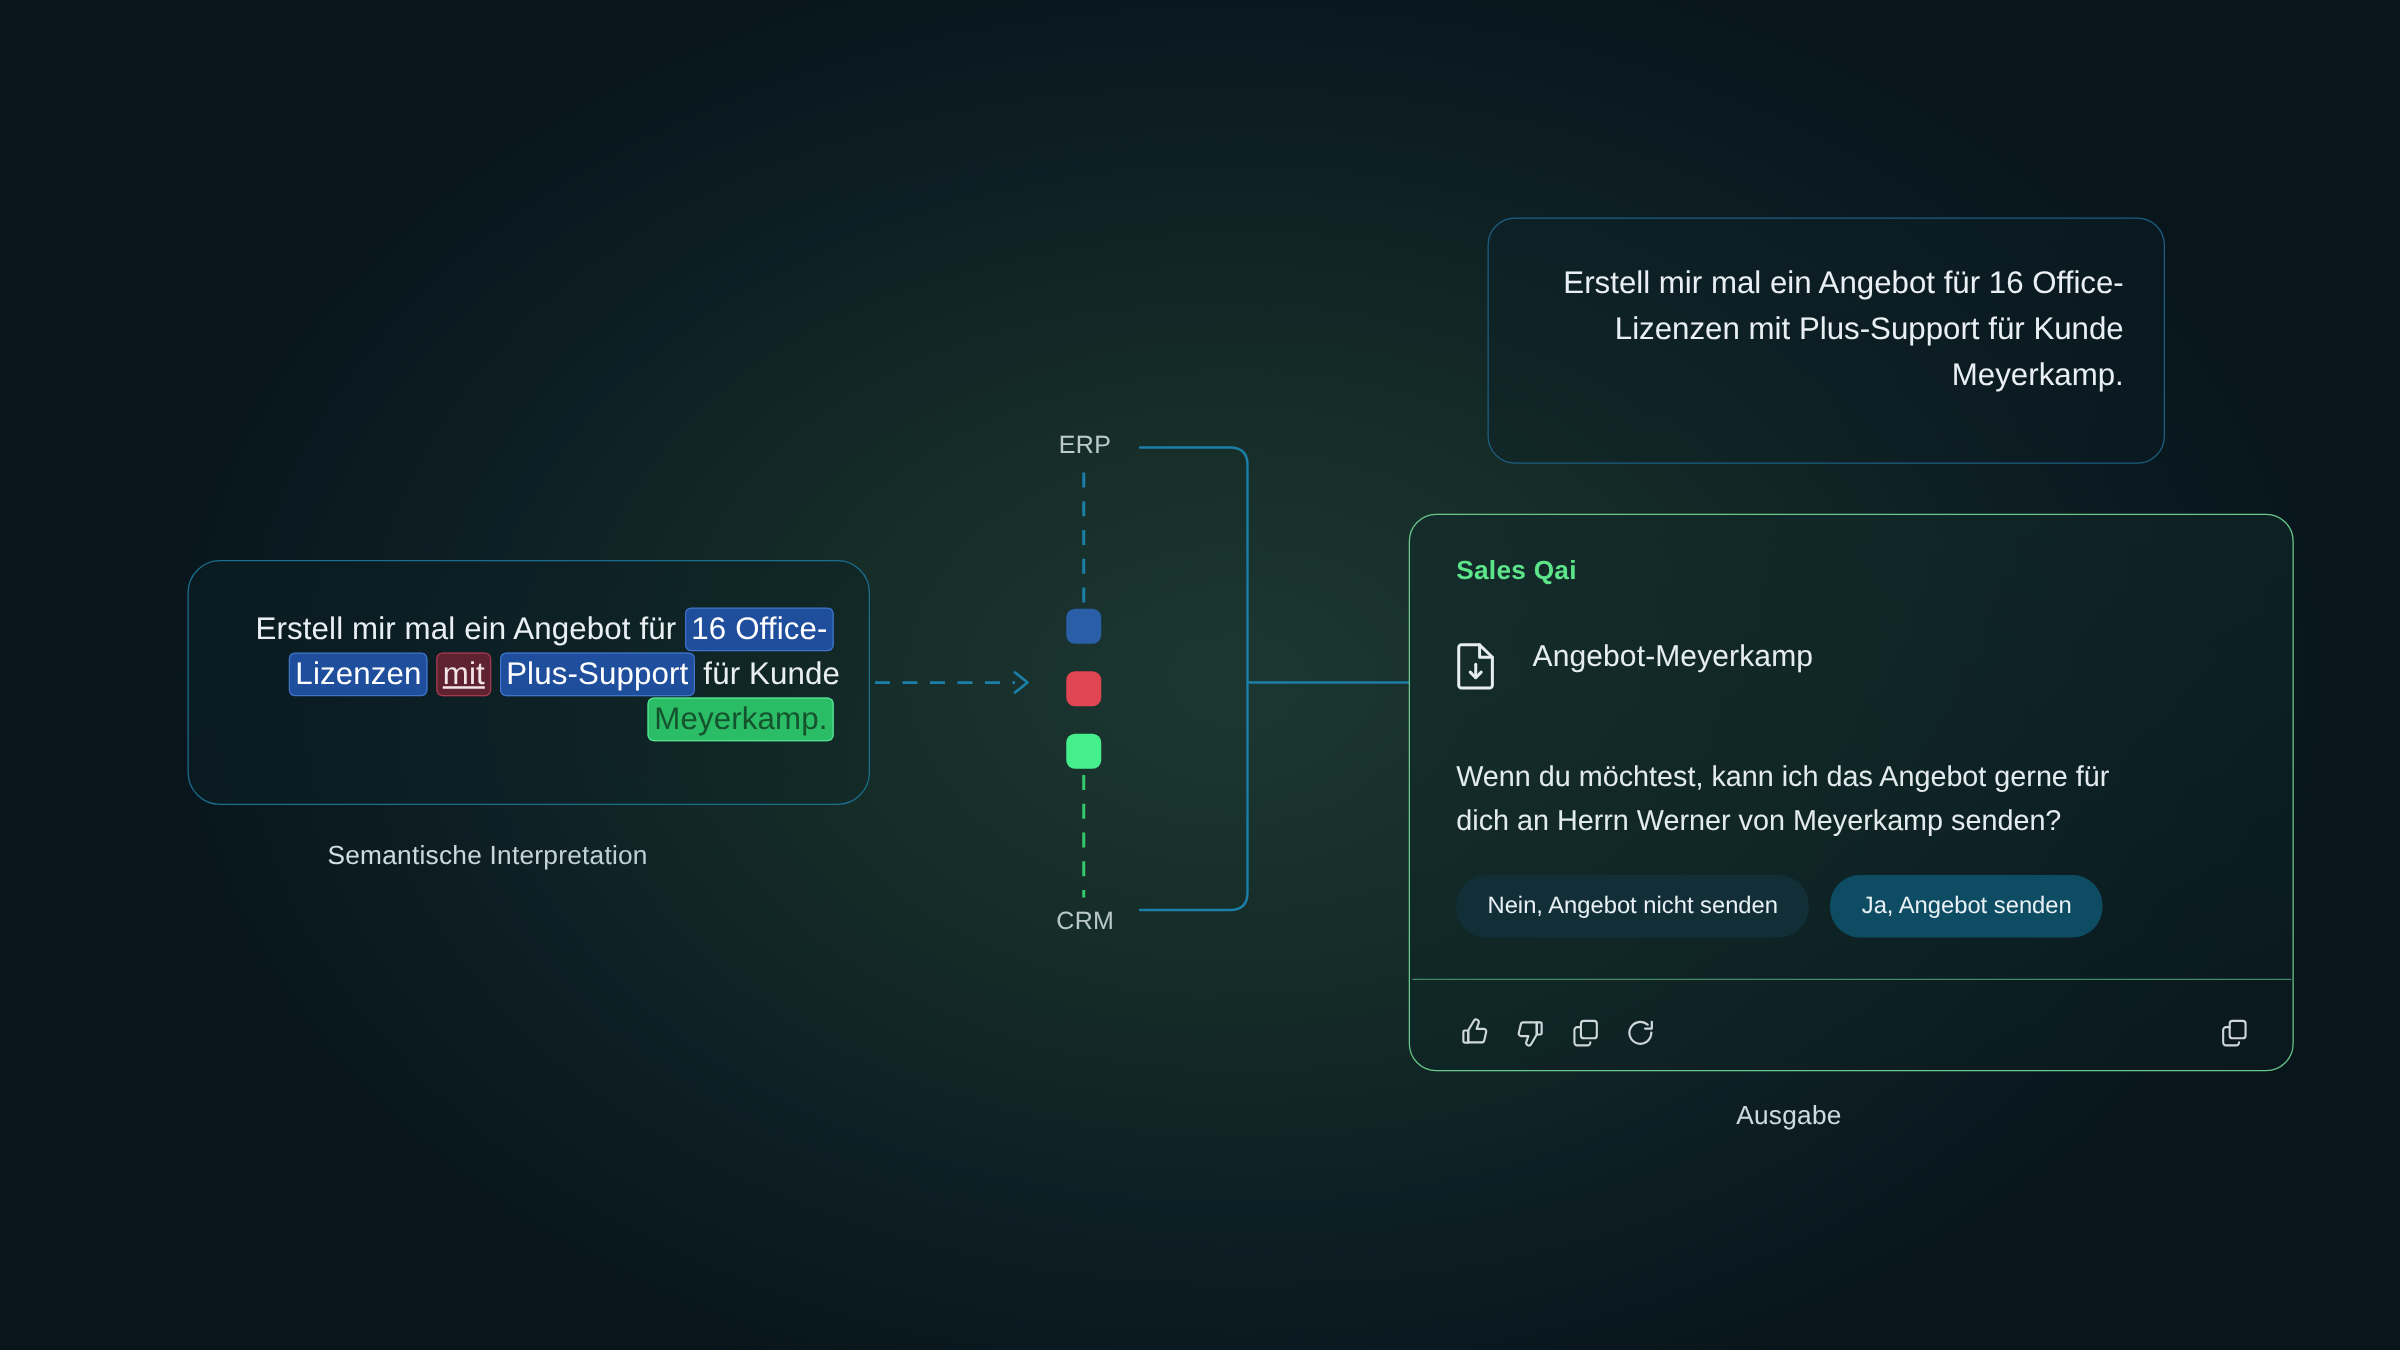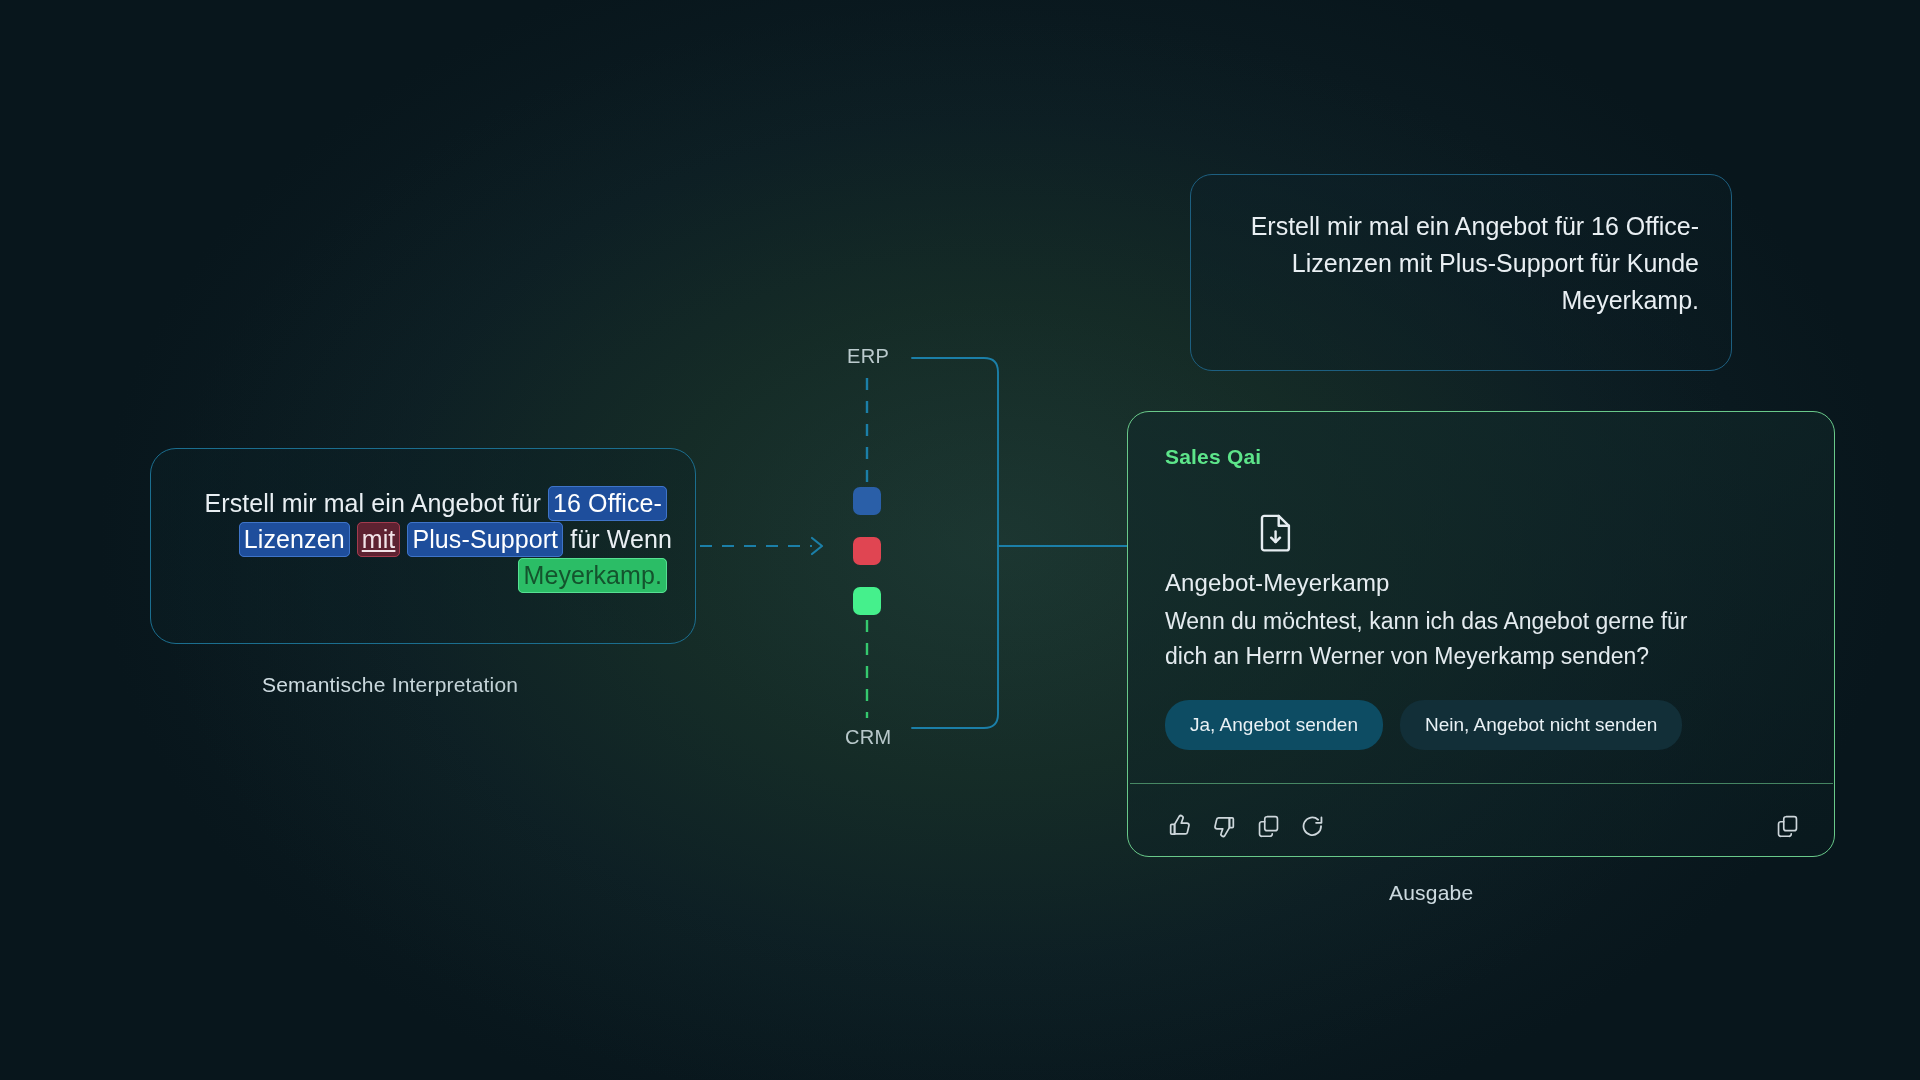--- a/index.html
+++ b/index.html
@@ -127,21 +127,21 @@
     position: absolute;
     left: 37px; top: 33px;
     font-size: 21px;
     font-weight: bold;
     color: #5de58a;
     letter-spacing: .2px;
   }
   .attach-row {
     position: absolute;
     left: 37px; top: 100px;
-    display: flex; align-items: center; gap: 17px; flex-direction: column;
+    display: flex; align-items: flex-start; gap: 27px;
   }
   .attach-name { font-size: 24px; color: #e6edf1; letter-spacing: .1px; }
 
   .bot-body {
     position: absolute;
     left: 37px; top: 164px;
     width: 528px;
     font-size: 23px;
     line-height: 35px;
     color: #e4ebef;
@@ -207,21 +207,21 @@
     <line x1="867" y1="620" x2="867" y2="718" stroke="#35c96e" stroke-width="2.4" stroke-dasharray="12 11"></line>
 
     <g fill="none" stroke="#1b7fa8" stroke-width="1.9" stroke-linecap="round" stroke-linejoin="round">
       <path d="M 912 358 L 984 358 Q 998 358 998 372 L 998 714 Q 998 728 984 728 L 912 728"></path>
       <line x1="998" y1="546" x2="1127" y2="546"></line>
     </g>
   </svg>
 
   <div class="panel-left">
     <div class="ltext">
-      <span>Erstell mir mal ein Angebot für </span><span class="hl hl-blue">16 Office-Lizenzen</span><span> </span><span class="hl hl-red">mit</span><span> </span><span class="hl hl-blue">Plus-Support</span><span> für Wenn </span><span class="hl hl-green">Meyerkamp.</span>
+      <span>Erstell mir mal ein Angebot für </span><span class="hl hl-blue">16 Office-Lizenzen</span><span> </span><span class="hl hl-red">mit</span><span> </span><span class="hl hl-blue">Plus-Support</span><span> für Kunde </span><span class="hl hl-green">Meyerkamp.</span>
     </div>
   </div>
   <div class="caption caption-left">Semantische Interpretation</div>
 
   <div class="node-label label-erp">ERP</div>
   <div class="node-label label-crm">CRM</div>
 
   <div class="chip chip-blue"></div>
   <div class="chip chip-red"></div>
   <div class="chip chip-green"></div>
@@ -242,22 +242,22 @@
           <path d="M11 13.6 v7.4"></path>
           <path d="M7.9 18.0 L11 21.2 L14.1 18.0"></path>
         </svg>
       </span>
       <span class="attach-name">Angebot-Meyerkamp</span>
     </div>
 
     <div class="bot-body">Wenn du möchtest, kann ich das Angebot gerne für dich an Herrn Werner von Meyerkamp senden?</div>
 
     <div class="btn-row">
+      <button class="btn btn-secondary">Nein, Angebot nicht senden</button>
       <button class="btn btn-primary">Ja, Angebot senden</button>
-      <button class="btn btn-secondary">Nein, Angebot nicht senden</button>
     </div>
 
     <div class="bot-divider"></div>
 
     <div class="action-bar">
 
       <span class="act">
         <svg class="ic" width="26" height="26" viewBox="0 0 24 24" fill="none" stroke="#dfe7ec" stroke-width="1.6" stroke-linecap="round" stroke-linejoin="round">
           <path d="M7 10.5 v9 H4.4 a1 1 0 0 1 -1 -1 v-7 a1 1 0 0 1 1 -1 Z"></path>
           <path d="M7 10.5 l4.3 -7.4 a2 2 0 0 1 3.4 2 l-1.5 4.2 h5.2 a1.9 1.9 0 0 1 1.85 2.35 l-1.45 6.2 a1.9 1.9 0 0 1 -1.85 1.45 H7 Z"></path>

